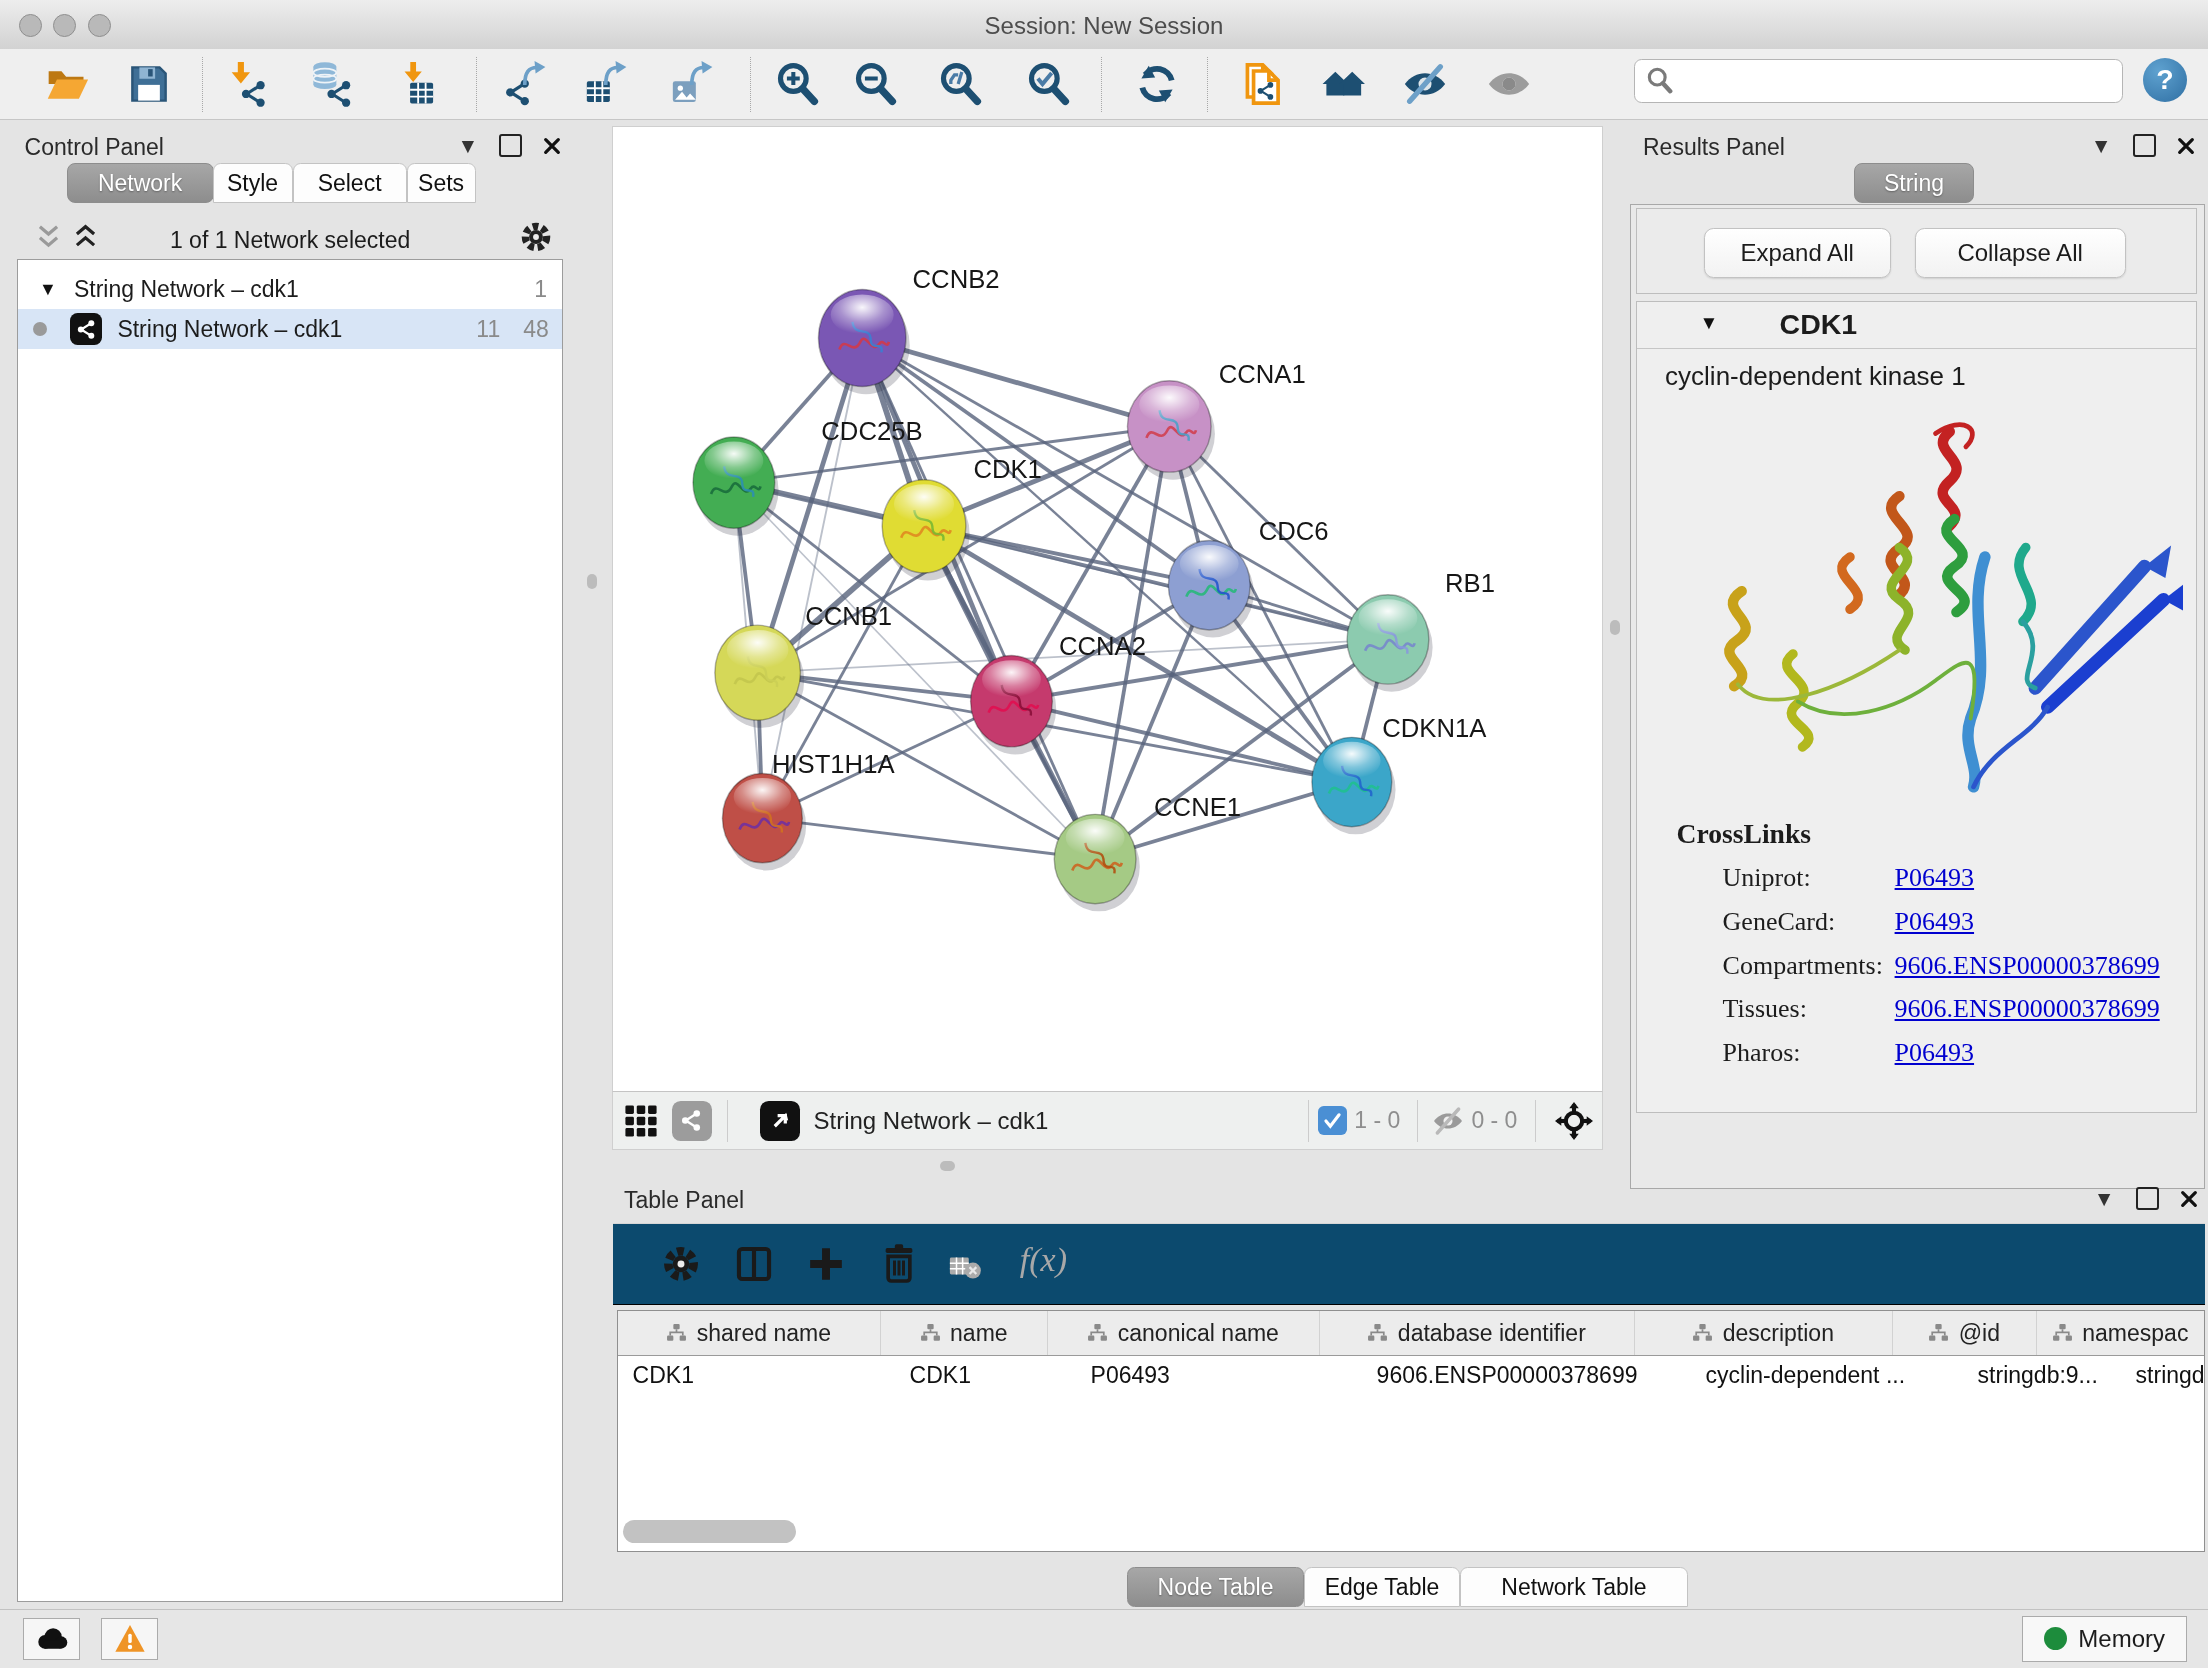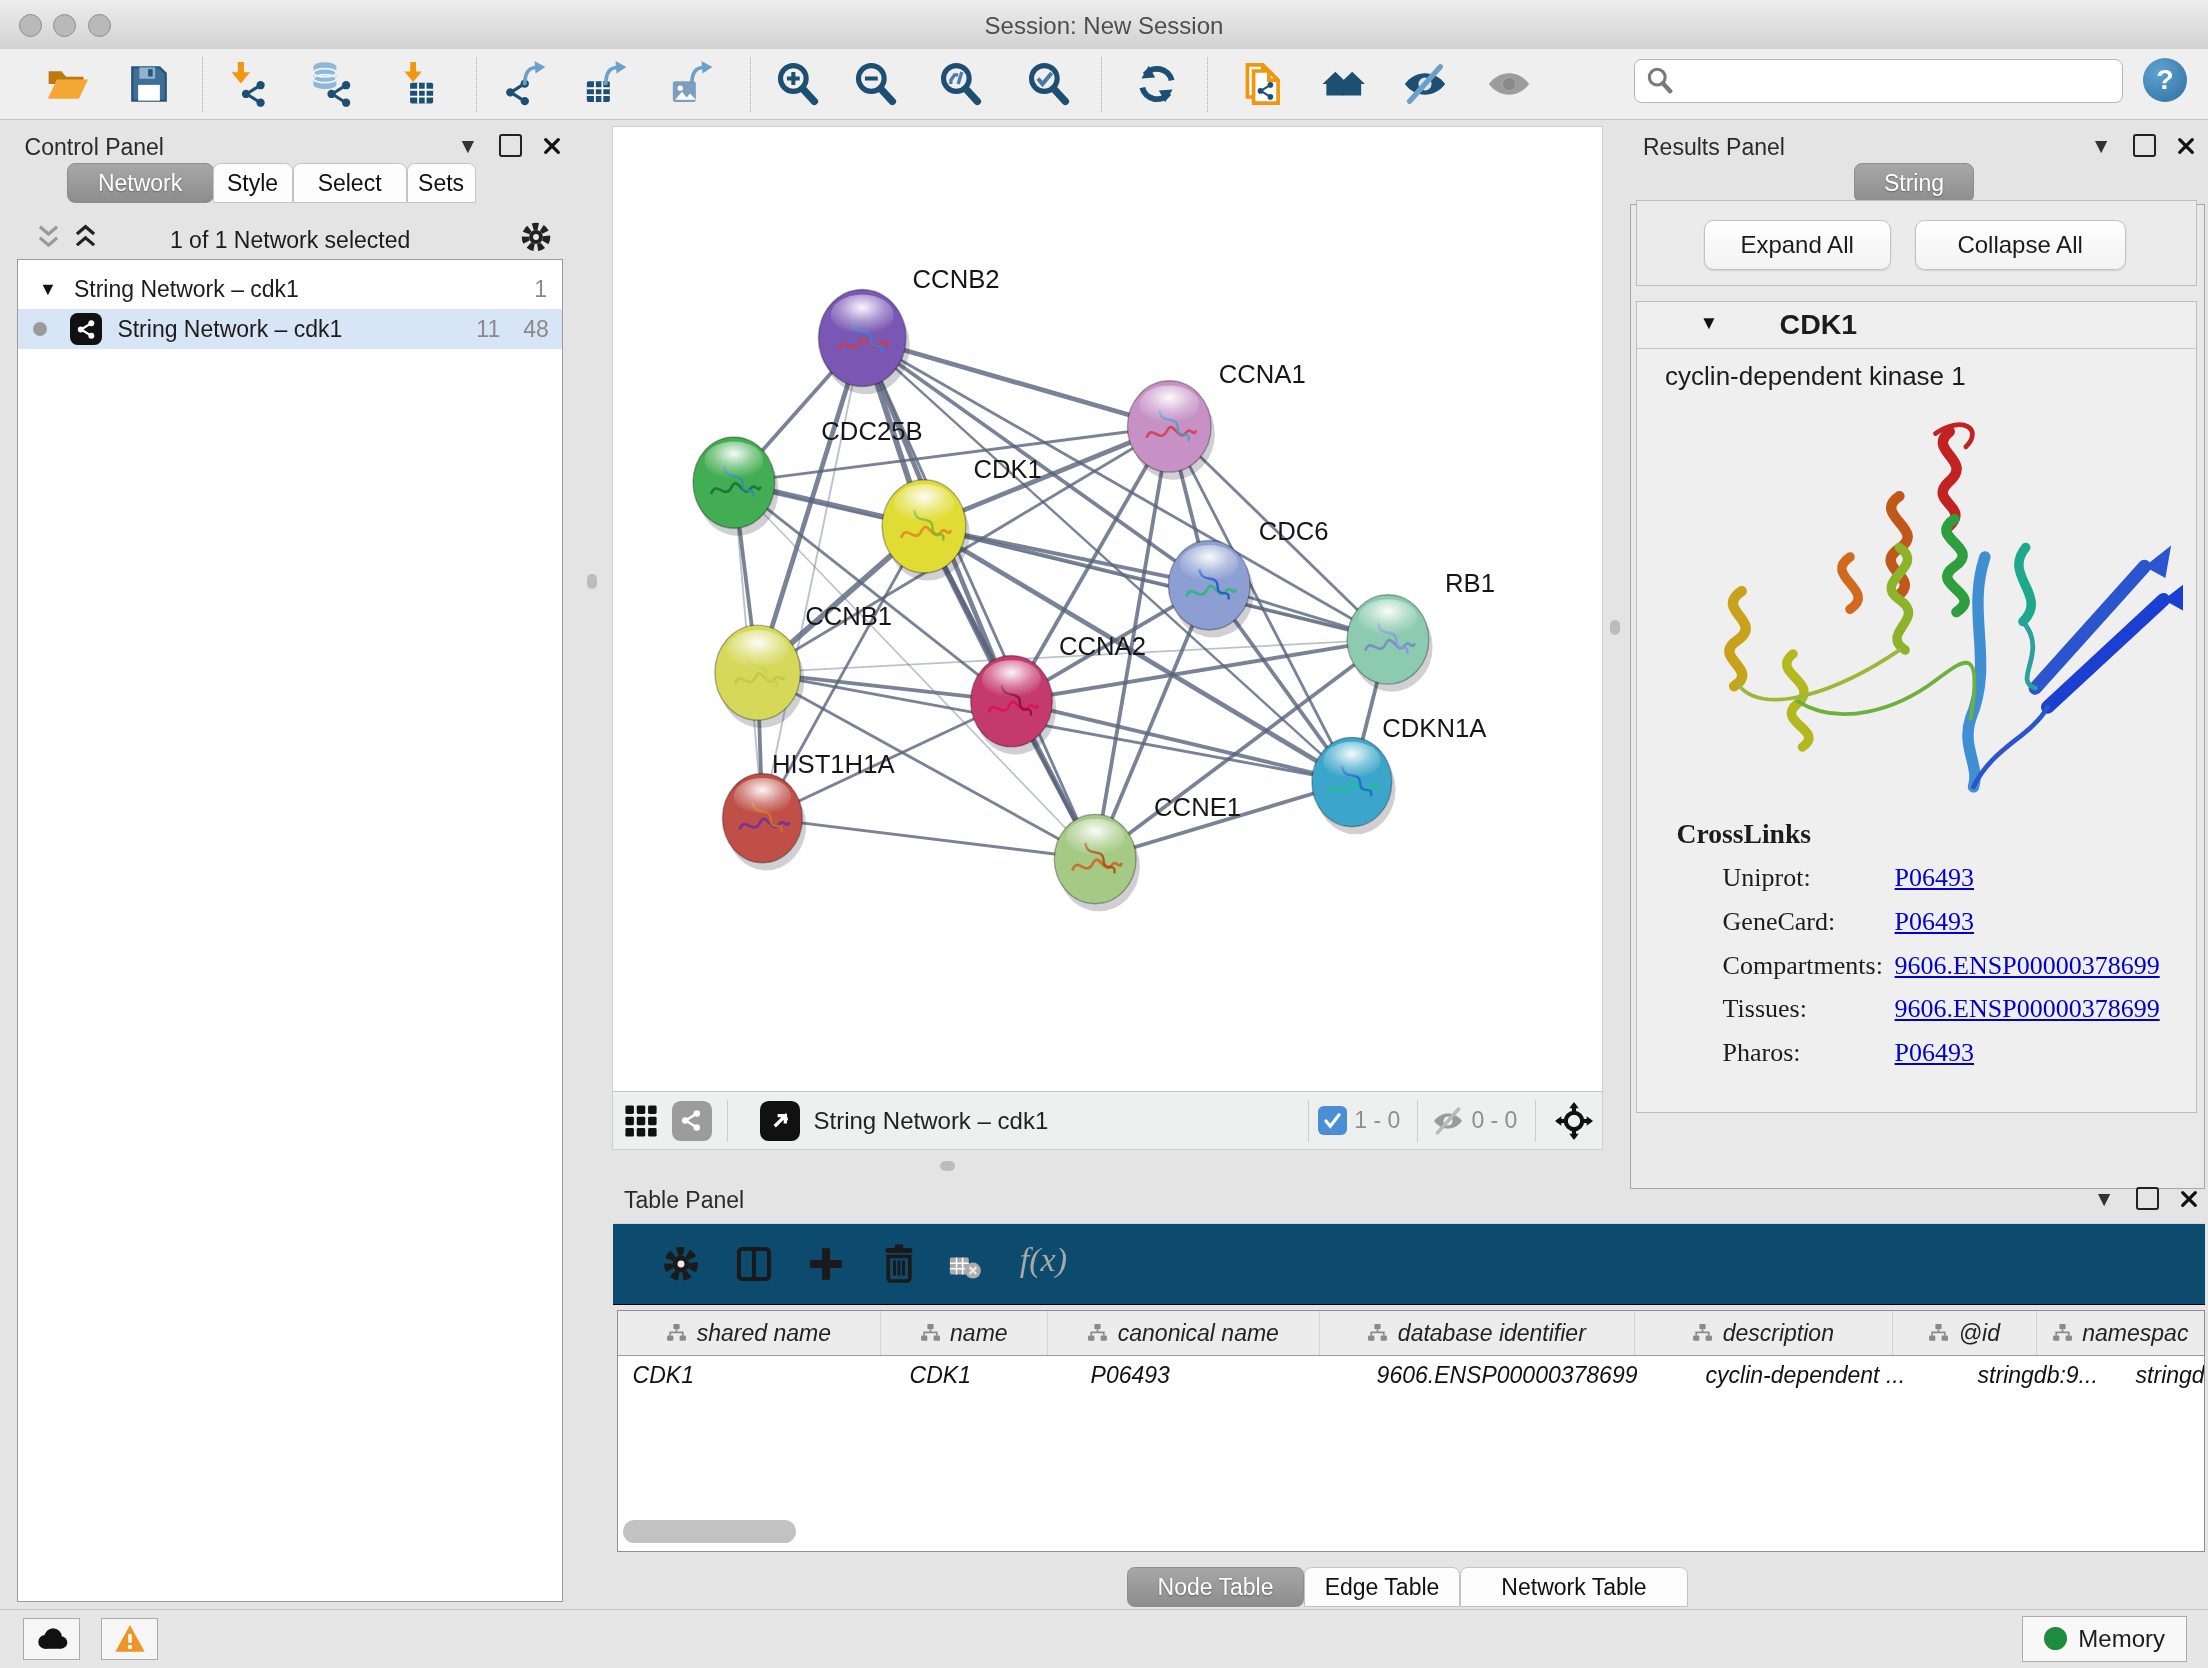--- a/index.html
+++ b/index.html
@@ -55,21 +55,21 @@
   .checkbox{width:28.5px;height:28.5px;border-radius:5.7px;background:#4a8fd4;display:flex;align-items:center;justify-content:center;}
   
   .rp-box{border:1px solid #bdbdbd;background:#ebebeb;}
   .btn{background:linear-gradient(#ffffff,#f2f2f2);border:1px solid #c2c2c2;border-radius:9.5px;
     font-size:24px;display:flex;align-items:center;justify-content:center;box-shadow:0 1px 1.9px rgba(0,0,0,.12);}
   .serif{font-family:"Liberation Serif", serif;}
   .xlink{color:#0000cf;text-decoration:underline;}
   .xl-row{position:absolute;left:0;width:100%;height:44px;font-size:26px;}
   
   .tp-toolbar{background:#0c4a6e;border-top:1px solid #d6d6d6;border-bottom:1px solid #000000;}
-  .tablebox{background:#fff;border:1.9px solid #8f8f8f;font-style:italic;}
+  .tablebox{background:#fff;border:1.9px solid #8f8f8f;}
   .thead{background:#ececec;border-bottom:1.9px solid #9a9a9a;display:flex;}
   .th{display:flex;align-items:center;justify-content:center;gap:9.5px;font-size:23px;color:#222;
     border-right:1px solid #d2d2d2;overflow:hidden;white-space:nowrap;}
   .td{font-size:23px;color:#111;display:flex;align-items:center;padding-left:15px;overflow:hidden;white-space:nowrap;}
   .scroll-thumb{background:#c2c2c2;border-radius:11.4px;}
   
   .statusbar{left:0;top:1609px;width:2208px;height:59px;background:#e6e6e6;border-top:1px solid #c2c2c2;}
   .st-btn{width:55px;height:40px;background:#f6f6f6;border:1.9px solid #ababab;display:flex;align-items:center;justify-content:center;}
   .mem-btn{height:44px;background:#f8f8f8;border:1.9px solid #ababab;display:flex;align-items:center;gap:11.4px;
     justify-content:center;font-size:24px;padding:0 21px;}
@@ -601,21 +601,21 @@
     <span style="color:#333">▼</span>
     <span style="width:19px;height:19px;border:2.4px solid #222;border-radius:2.9px;display:inline-block"></span>
     <svg width="18" height="18" viewBox="0 0 20 20" color="#111">
         <use href="#sym-close" width="20" height="20"></use>
       </svg>
   </div>
   <div class="abs tab active" style="left:226px;top:39px;width:118px">String</div>
 
   <div class="abs" style="left:1.9px;top:80px;width:573px;height:983px;border:1px solid #a8a8a8;background:#e9e9e9"></div>
 
-  <div class="abs rp-box" style="left:7.6px;top:76px;width:559px;height:84px">
+  <div class="abs rp-box" style="left:7.6px;top:84px;width:559px;height:84px">
     <div class="abs btn" style="left:67px;top:19px;width:185px;height:48px">Expand All</div>
     <div class="abs btn" style="left:278px;top:19px;width:209px;height:48px">Collapse All</div>
   </div>
 
   <div class="abs rp-box" style="left:7.6px;top:177px;width:559px;height:810px;background:#efefef">
     <div class="abs" style="left:0;top:0;width:100%;height:46px;border-bottom:1px solid #c6c6c6">
       <span class="abs" style="left:63px;top:9.5px;font-size:19px;color:#111">▼</span>
       <span class="abs" style="left:143px;top:5.7px;font-size:28.5px;font-weight:bold">CDK1</span>
     </div>
     <div class="abs" style="left:28.5px;top:59px;font-size:26px">cyclin-dependent kinase 1</div>

